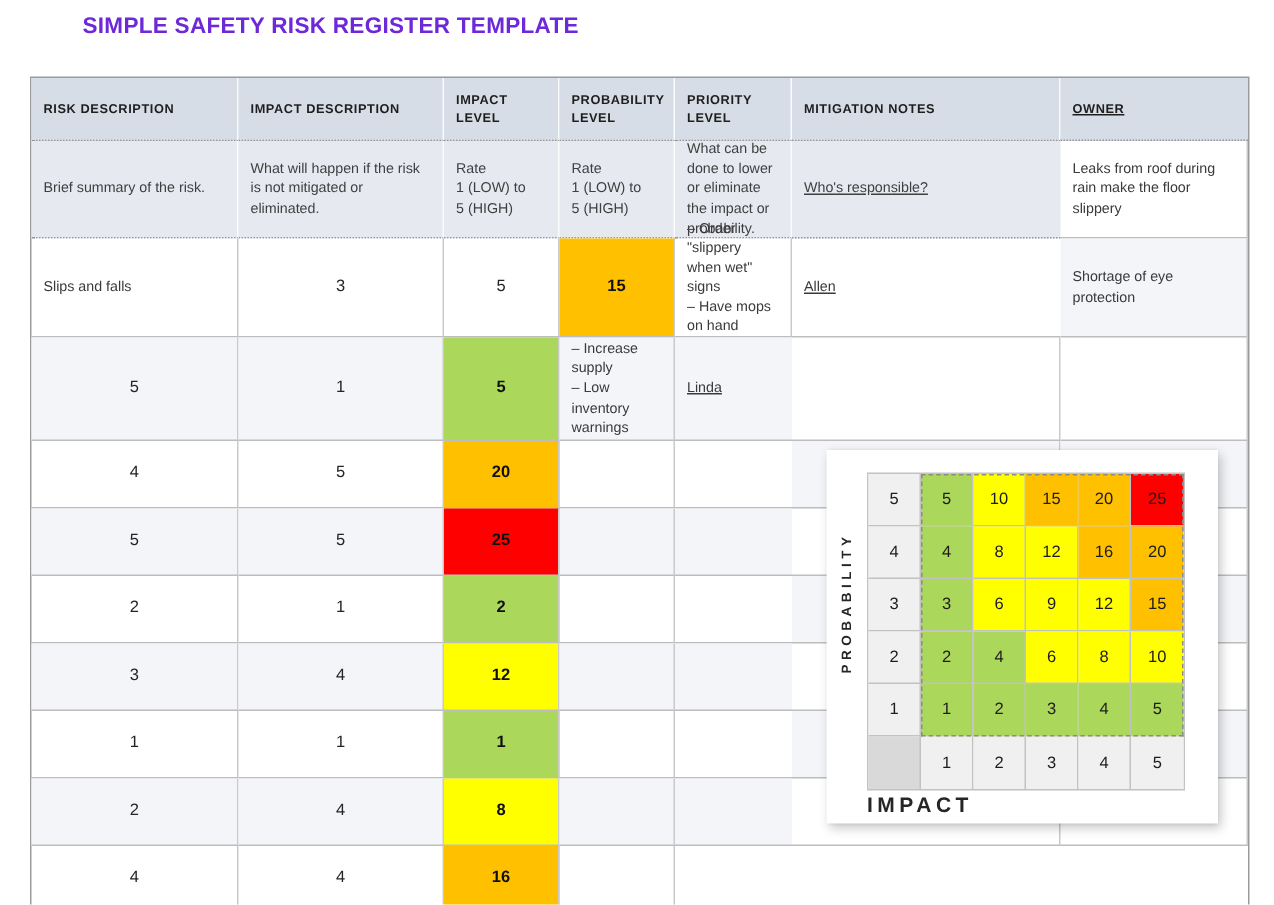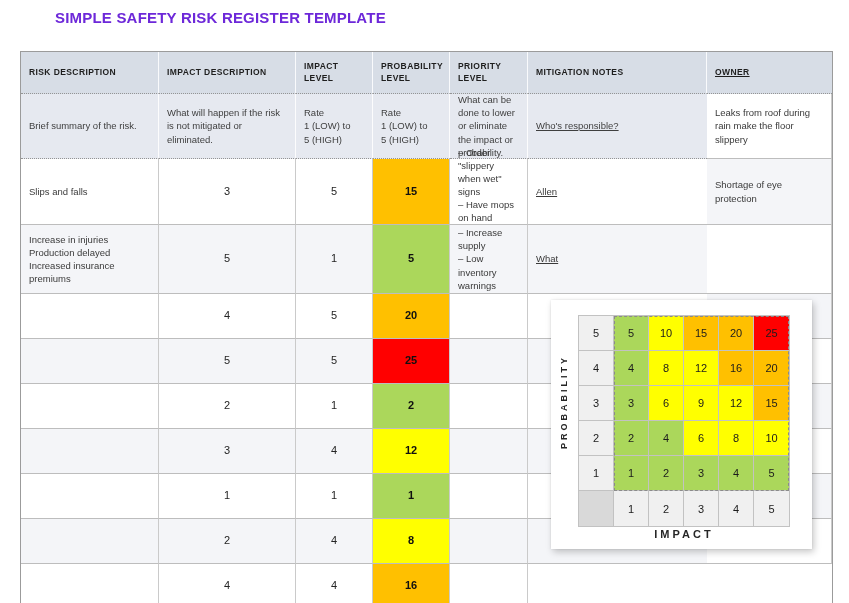--- a/index.html
+++ b/index.html
@@ -57,22 +57,22 @@
   .marquee{
     position:absolute;left:35px;top:0;width:175px;height:175px;box-sizing:border-box;
     border:1px dashed #8b8b8b;pointer-events:none;
   }
   .prob-axis-label{
     position:absolute;left:-74px;top:96px;width:176px;height:12px;
     transform:rotate(-90deg);text-align:center;
     font-size:9px;font-weight:bold;letter-spacing:3px;color:#262626;
   }
   .impact-axis-label{
-    position:absolute;left:27px;top:228px;width:212px;text-align:center;
-    font-size:11px;font-weight:bold;letter-spacing:3px;color:#262626;
+    position:absolute;left:27px;top:228px;width:212px;text-align:left;
+    font-size:14px;font-weight:bold;letter-spacing:3px;color:#262626;
   }
 </style>
 </head>
 <body>
 
 <div class="page-title">SIMPLE SAFETY RISK REGISTER TEMPLATE</div>
 
 <div class="risk-table">
     <div class="cell th">RISK DESCRIPTION</div>
     <div class="cell th">IMPACT DESCRIPTION</div>
@@ -110,33 +110,28 @@
     <div class="cell num">3</div>
     <div class="cell num">5</div>
     <div class="cell pri" style="background: rgb(255, 192, 0);">15</div>
     <div class="cell">
       <div>– Order "slippery when wet" signs</div>
       <div>– Have mops on hand</div>
       <div>– Fix roof</div>
     </div>
     <div class="cell last">Allen</div>
     <div class="cell row-alt">Shortage of eye protection</div>
-    <div class="cell row-alt">
-      <div>Increase in injuries</div>
-      <div>Production delayed</div>
-      <div>Increased insurance premiums</div>
-    </div>
     <div class="cell num row-alt">5</div>
     <div class="cell num row-alt">1</div>
     <div class="cell pri" style="background: rgb(171, 215, 91);">5</div>
     <div class="cell row-alt">
       <div>– Increase supply</div>
       <div>– Low inventory warnings</div>
     </div>
-    <div class="cell row-alt last">What</div>
+    <div class="cell row-alt last">Linda</div>
     <div class="cell"></div>
     <div class="cell"></div>
     <div class="cell num">4</div>
     <div class="cell num">5</div>
     <div class="cell pri" style="background: rgb(255, 192, 0);">20</div>
     <div class="cell"></div>
     <div class="cell last"></div>
     <div class="cell row-alt"></div>
     <div class="cell row-alt"></div>
     <div class="cell num row-alt">5</div>

